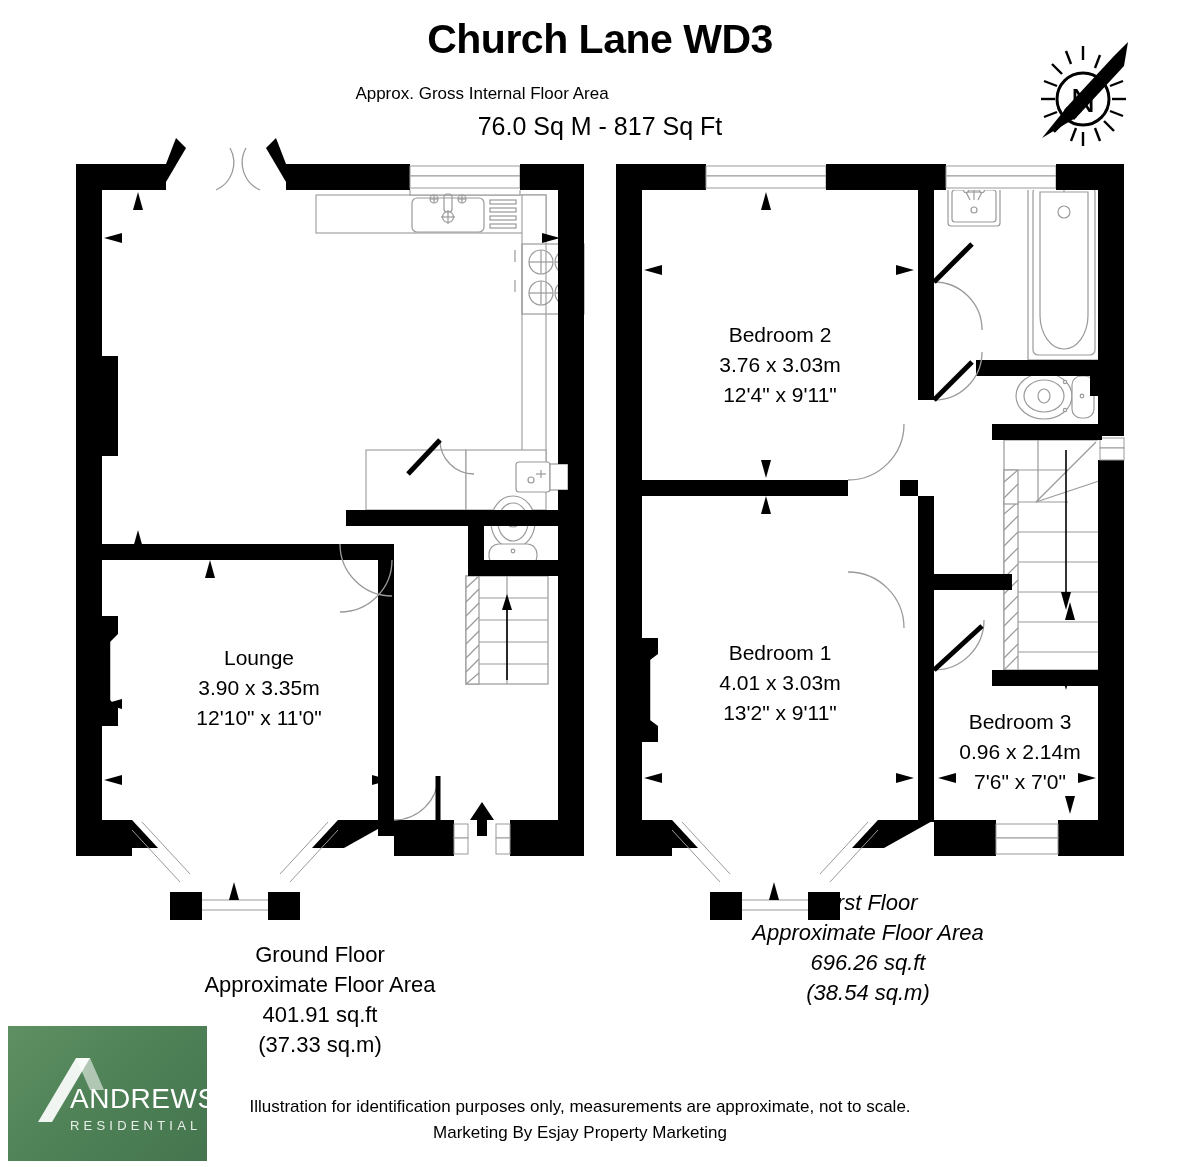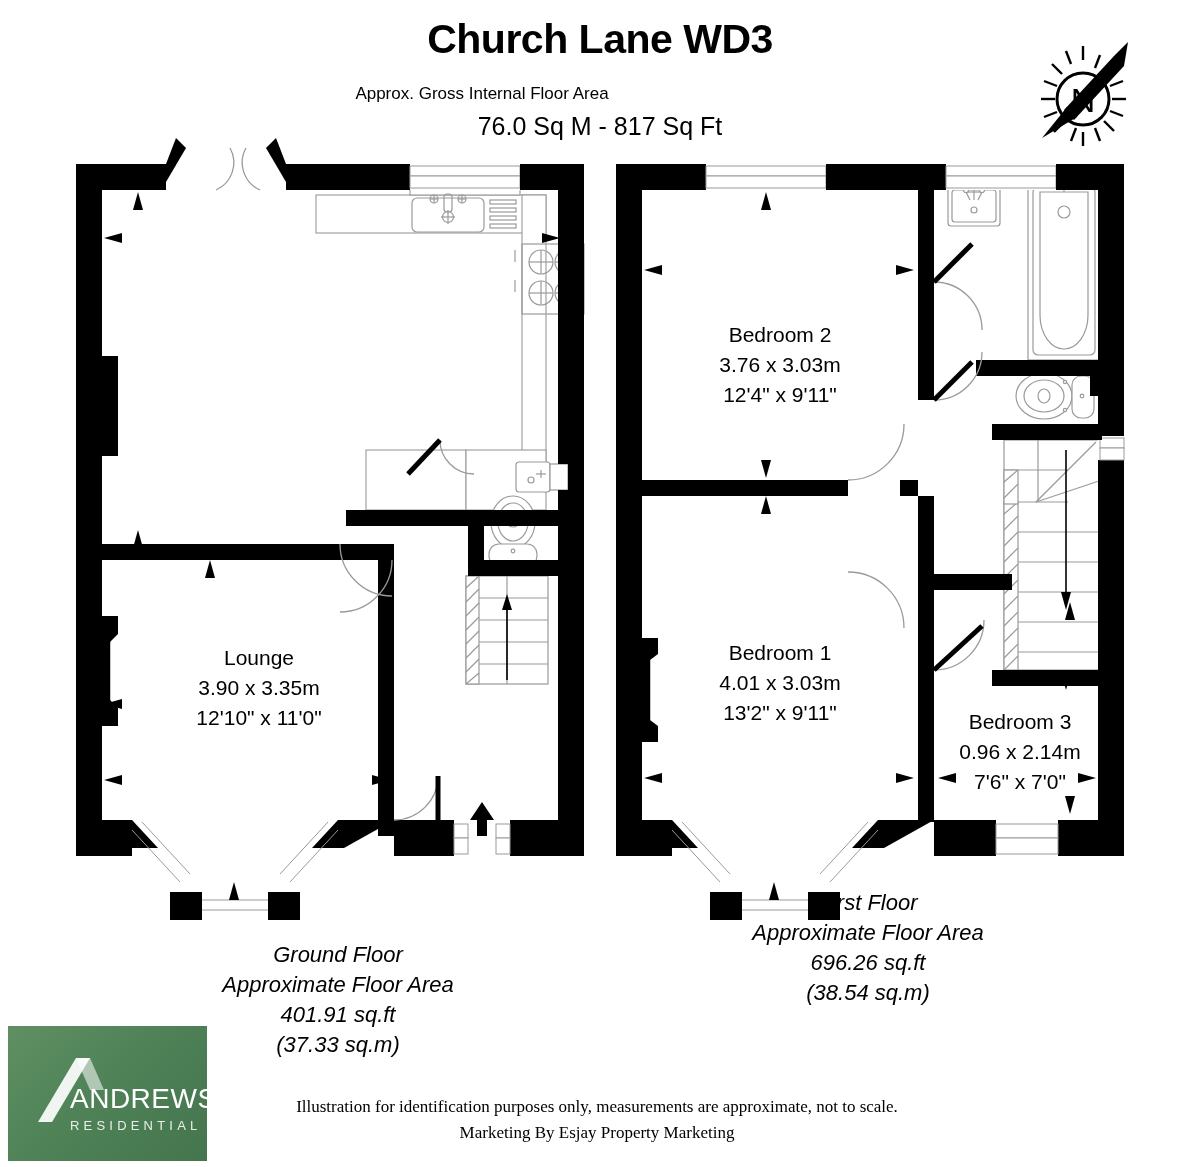--- a/index.html
+++ b/index.html
@@ -72,39 +72,38 @@
   .room-label .rft { display: block; }
 
   
   .floor-summary {
     position: absolute;
     text-align: center;
     font-size: 22px;
     line-height: 30px;
     width: 420px;
   }
-  #ground-summary { left: 128px; top: 940px; font-style: italic; }
+  #ground-summary { left: 110px; top: 940px; }
   #first-summary  { left: 658px; top: 888px; font-style: italic; }
 
   
   .logo-box {
     position: absolute;
     left: 8px; top: 1026px;
     width: 199px; height: 135px;
     background: linear-gradient(135deg, #5e9063 0%, #4f8157 50%, #44754e 100%);
   }
   .disclaimer {
     position: absolute;
     left: 0; top: 1094px;
     width: 1160px;
     text-align: center;
     font-size: 17px;
     line-height: 26px;
-    font-family: Liberation Serif, serif;
-    padding-left: 17px;
+    font-family: Liberation Sans, sans-serif;
   }
 </style>
 </head>
 <body>
 
 <div class="page">
 
   <div class="title">Church Lane WD3</div>
   <div class="subtitle">Approx. Gross Internal Floor Area</div>
   <div class="area-total">76.0 Sq M - 817 Sq Ft</div>

